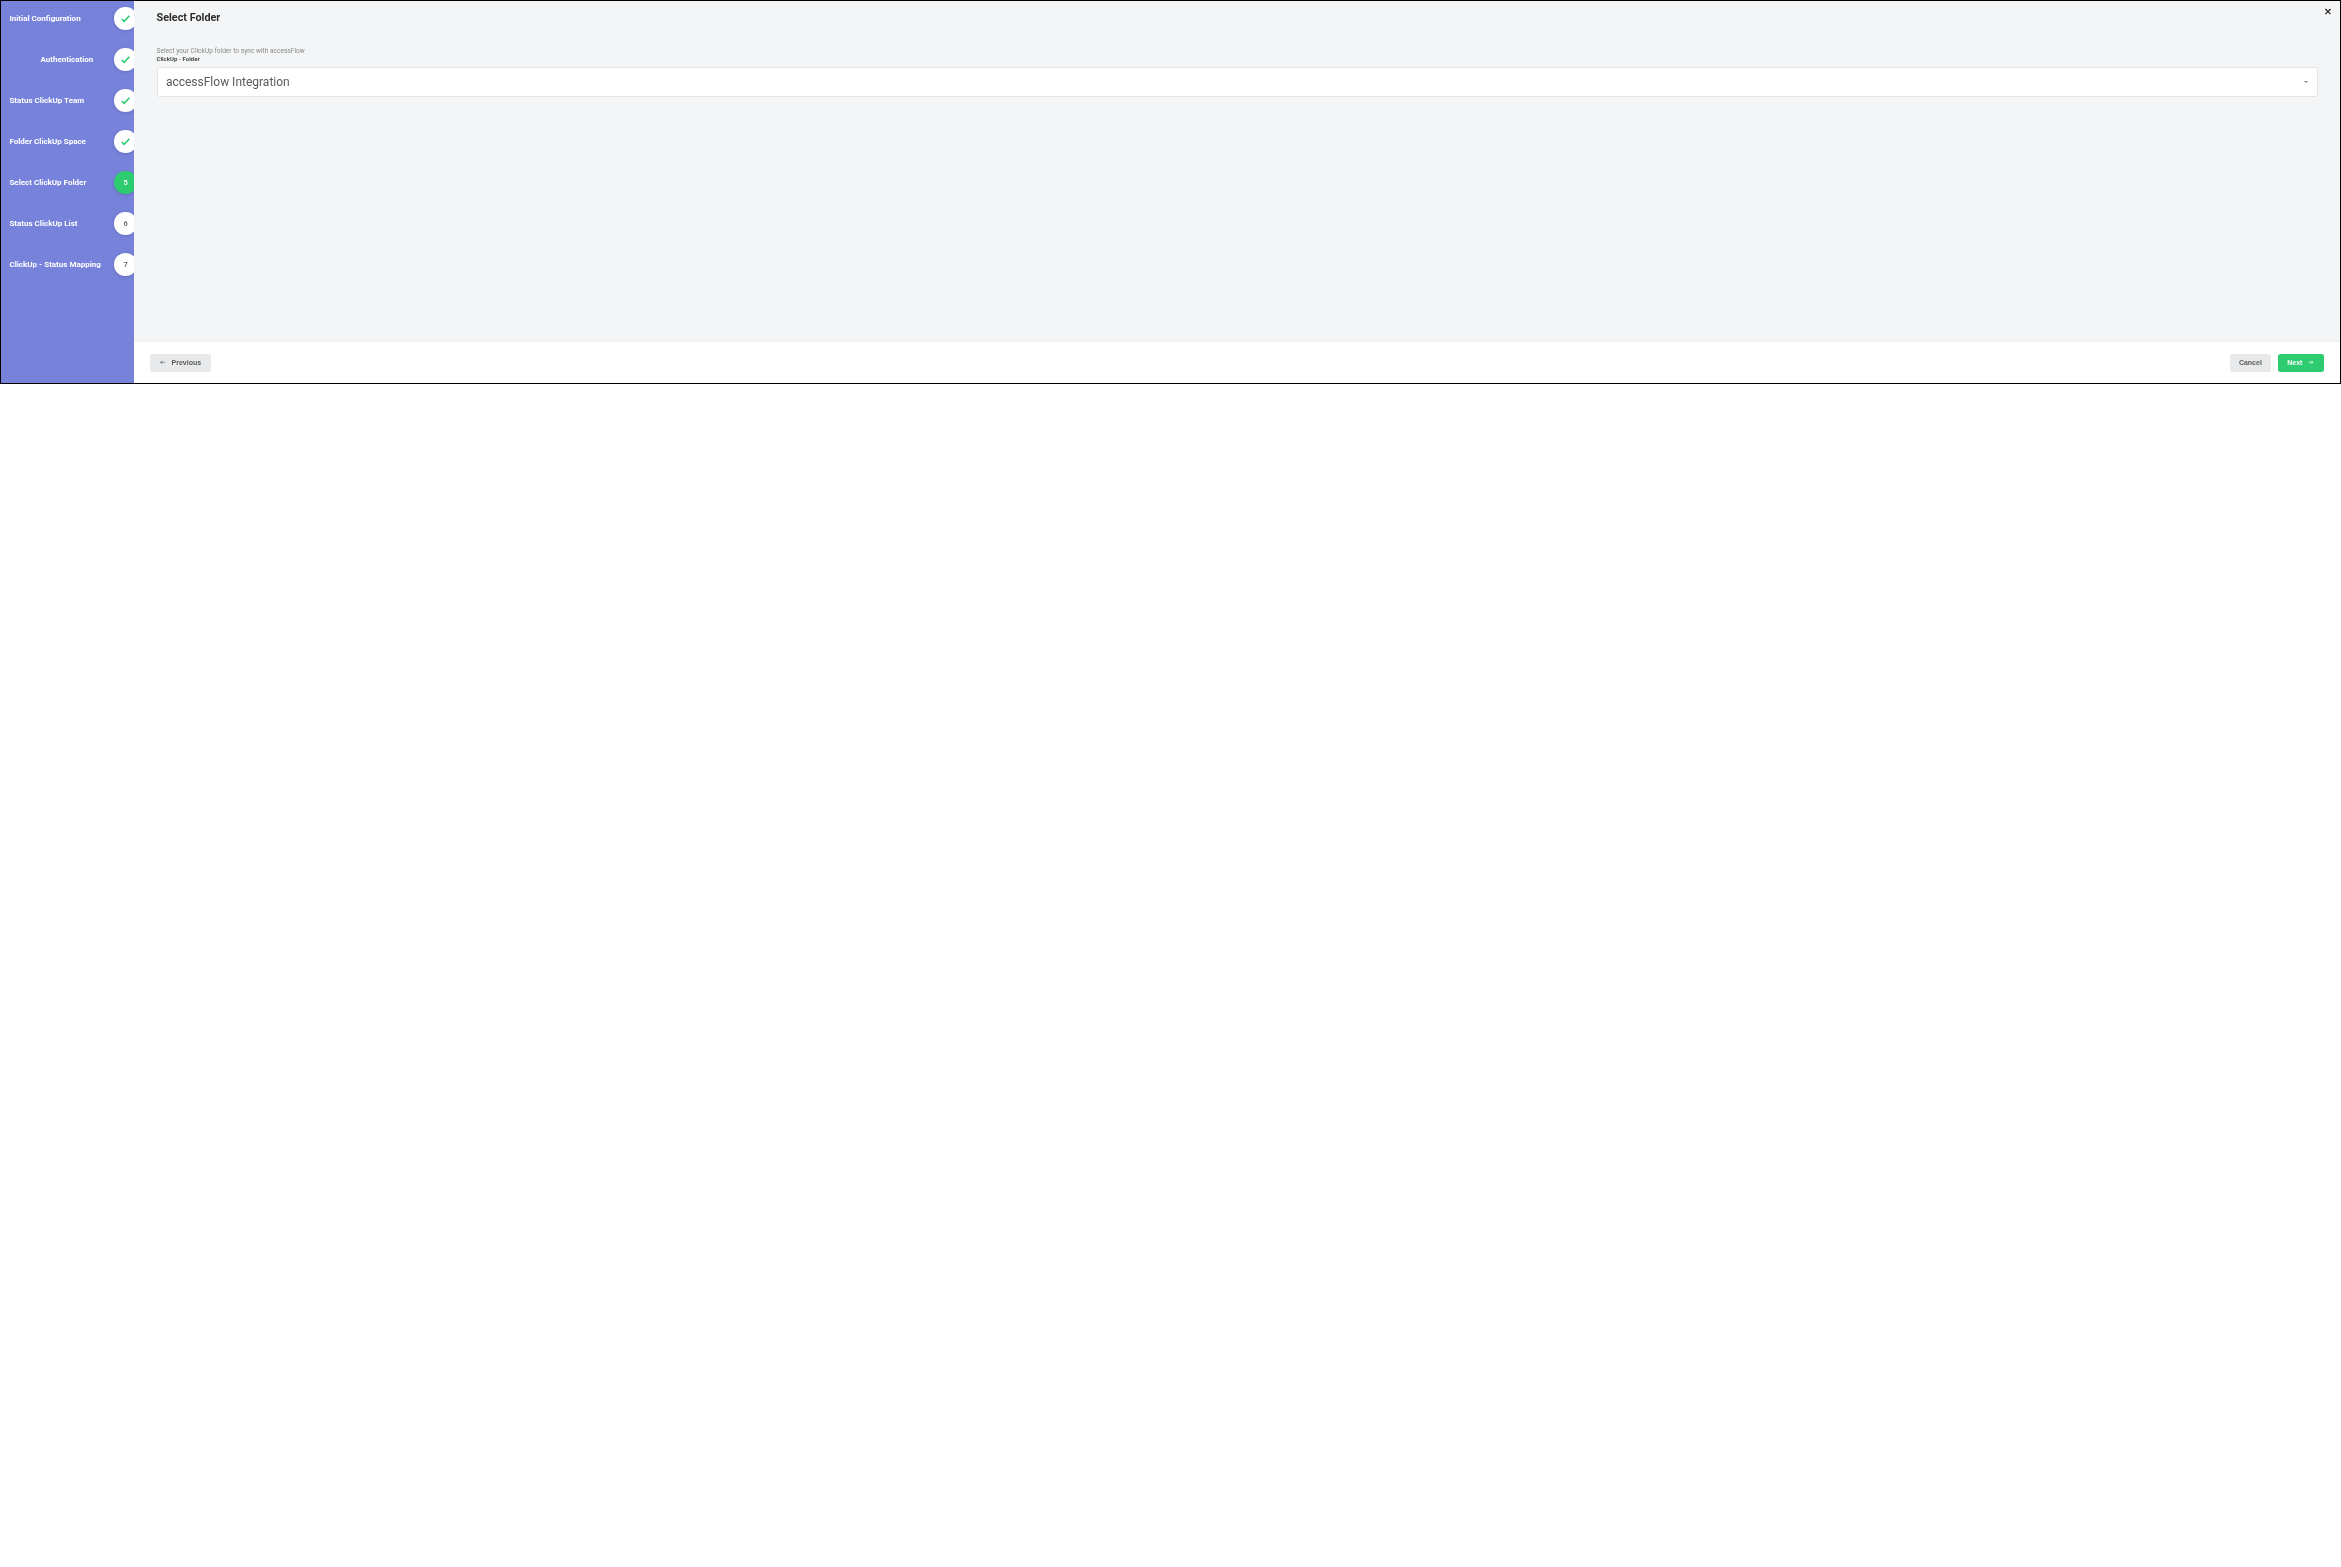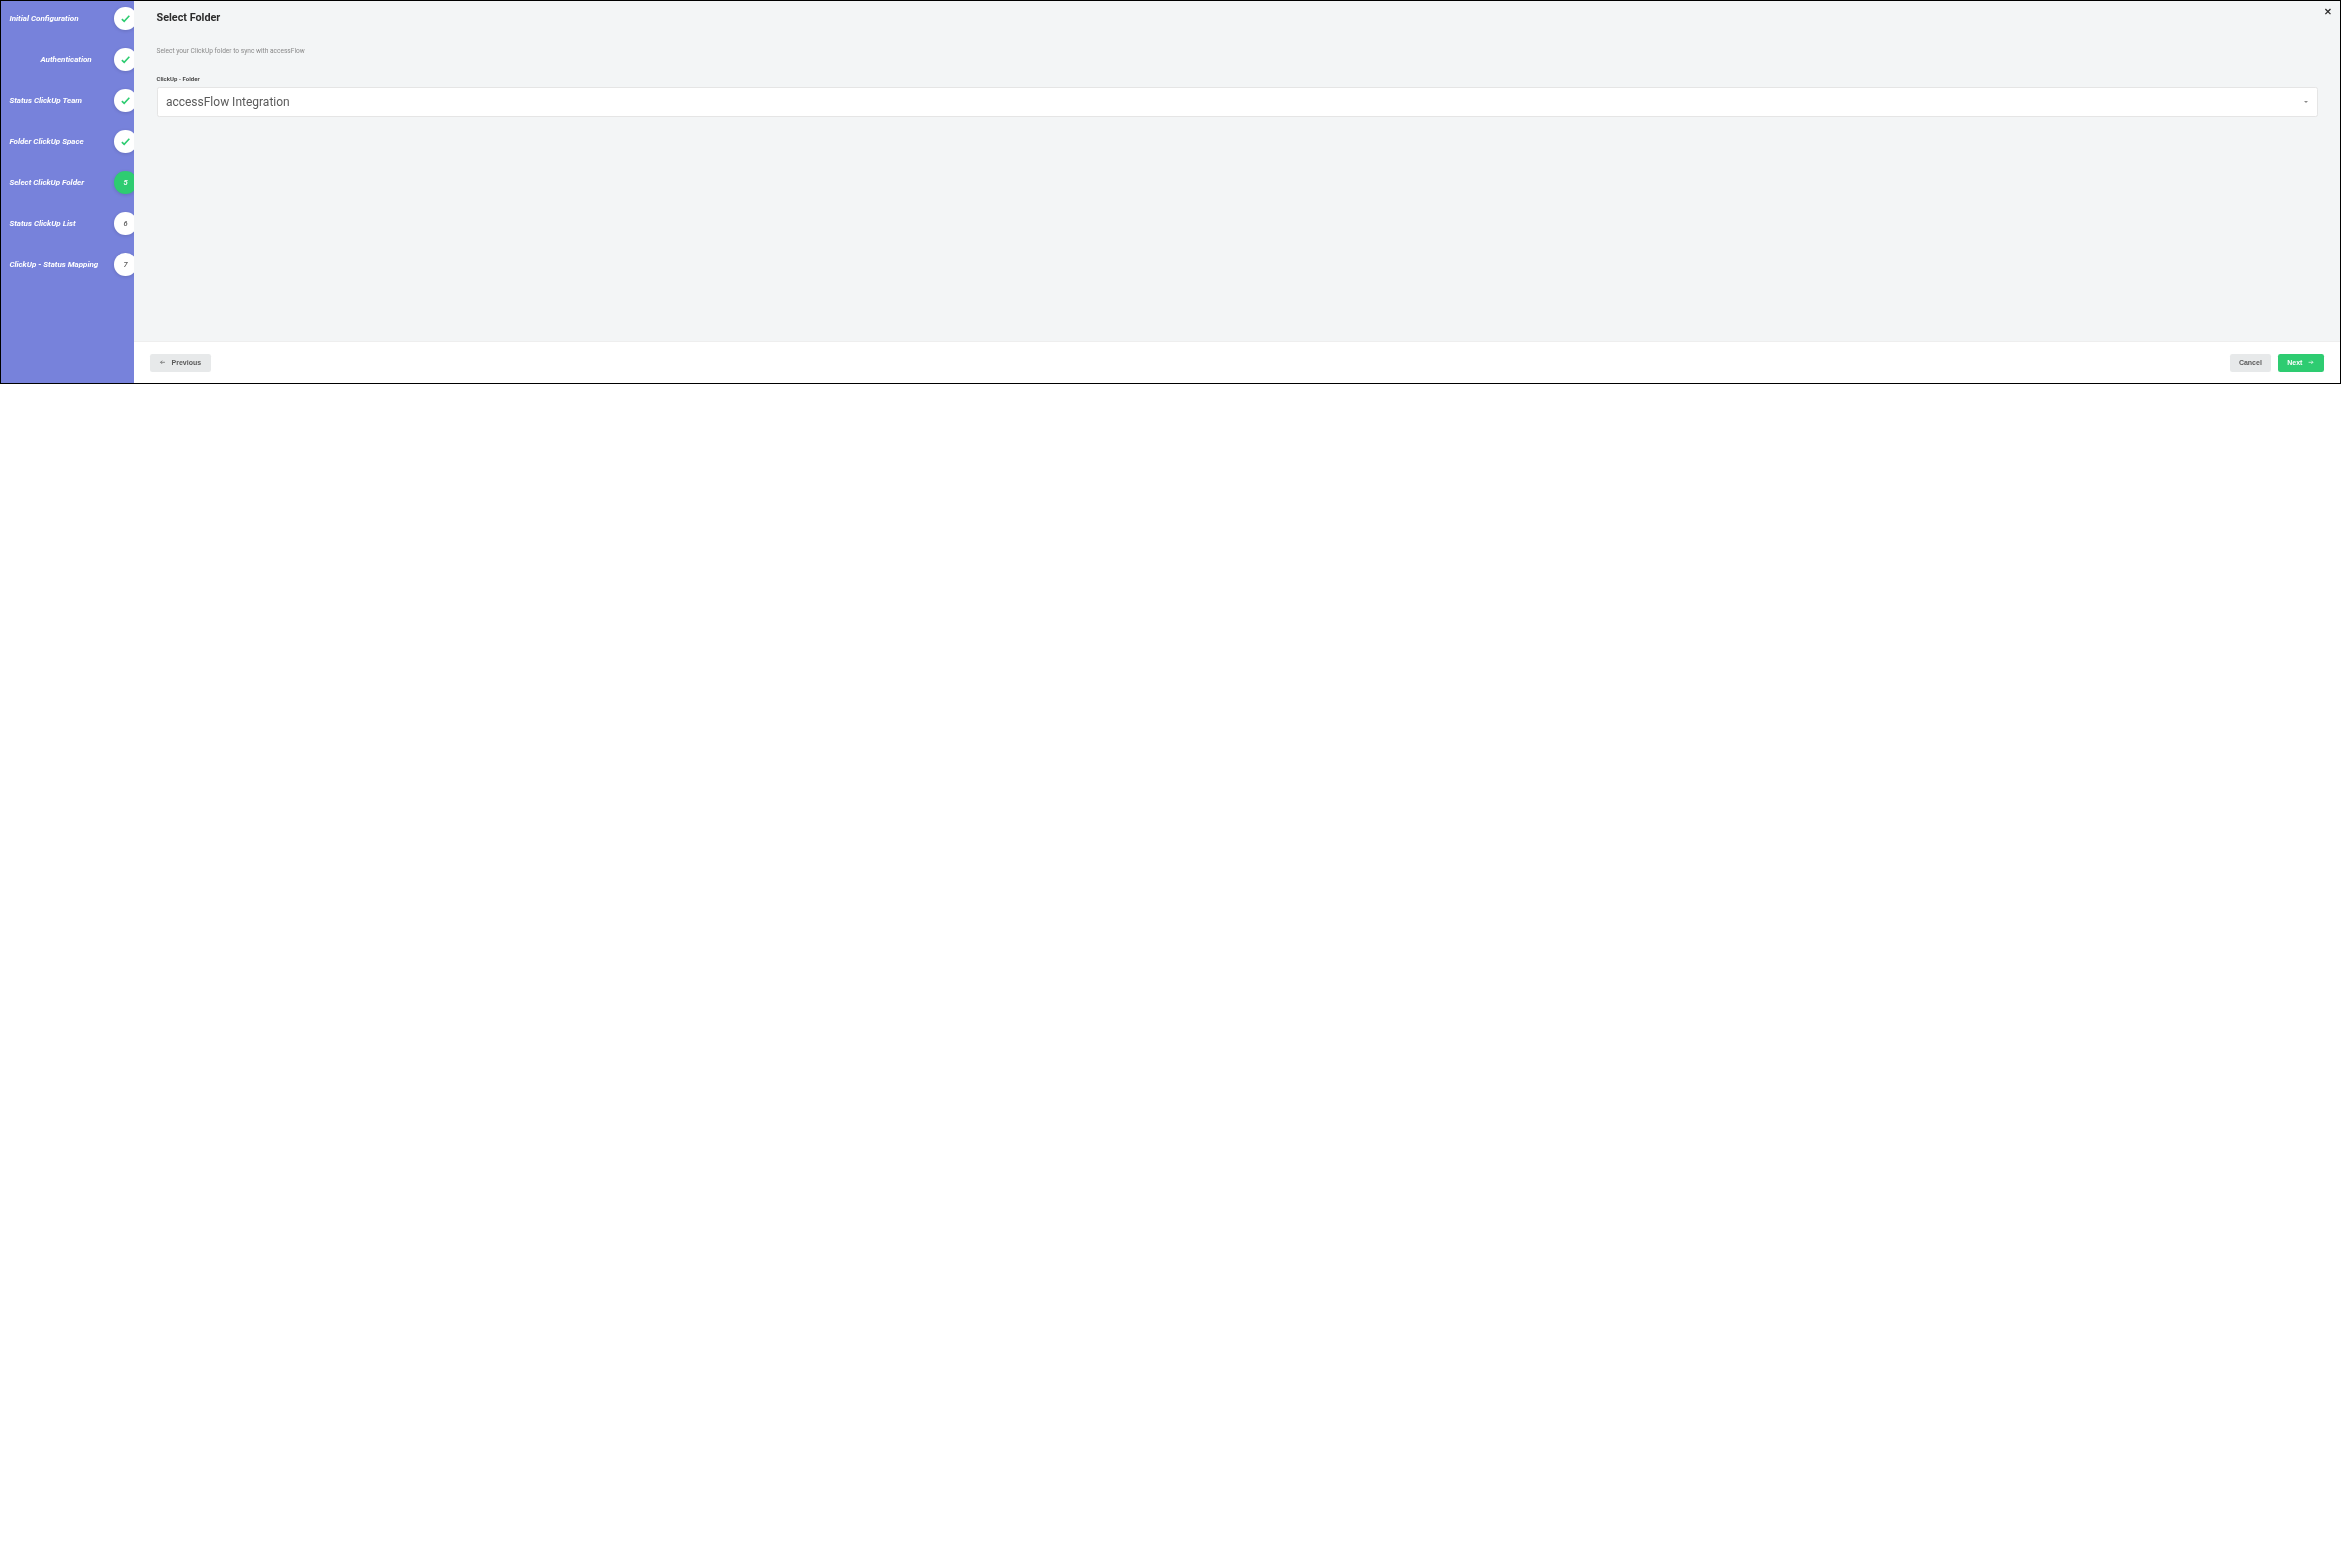--- a/index.html
+++ b/index.html
@@ -28,21 +28,20 @@
       padding: 13px 8.4px;
       position: relative;
     }
 
     .step {
       display: flex;
       align-items: center;
       justify-content: flex-end;
       margin-bottom: 32px;
       cursor: pointer;
-      font-style: italic;
     }
 
     .step-label {
       color: #fff;
       font-size: 8px;
       font-weight: 700;
       flex: 1;
     }
 
     .step-indicator {
@@ -113,21 +112,21 @@
     .page-title {
       font-size: 10.8px;
       font-weight: 700;
       color: #2c2c2c;
       margin-bottom: 23px;
     }
 
     .page-subtitle {
       font-size: 6.6px;
       color: #8a8a8a;
-      margin-bottom: 20px;
+      margin-bottom: 0;
     }
 
     .field-label {
       font-size: 6px;
       font-weight: 700;
       color: #4a4a4a;
       margin-bottom: 4.7px;
     }
 
     .select-wrapper {

